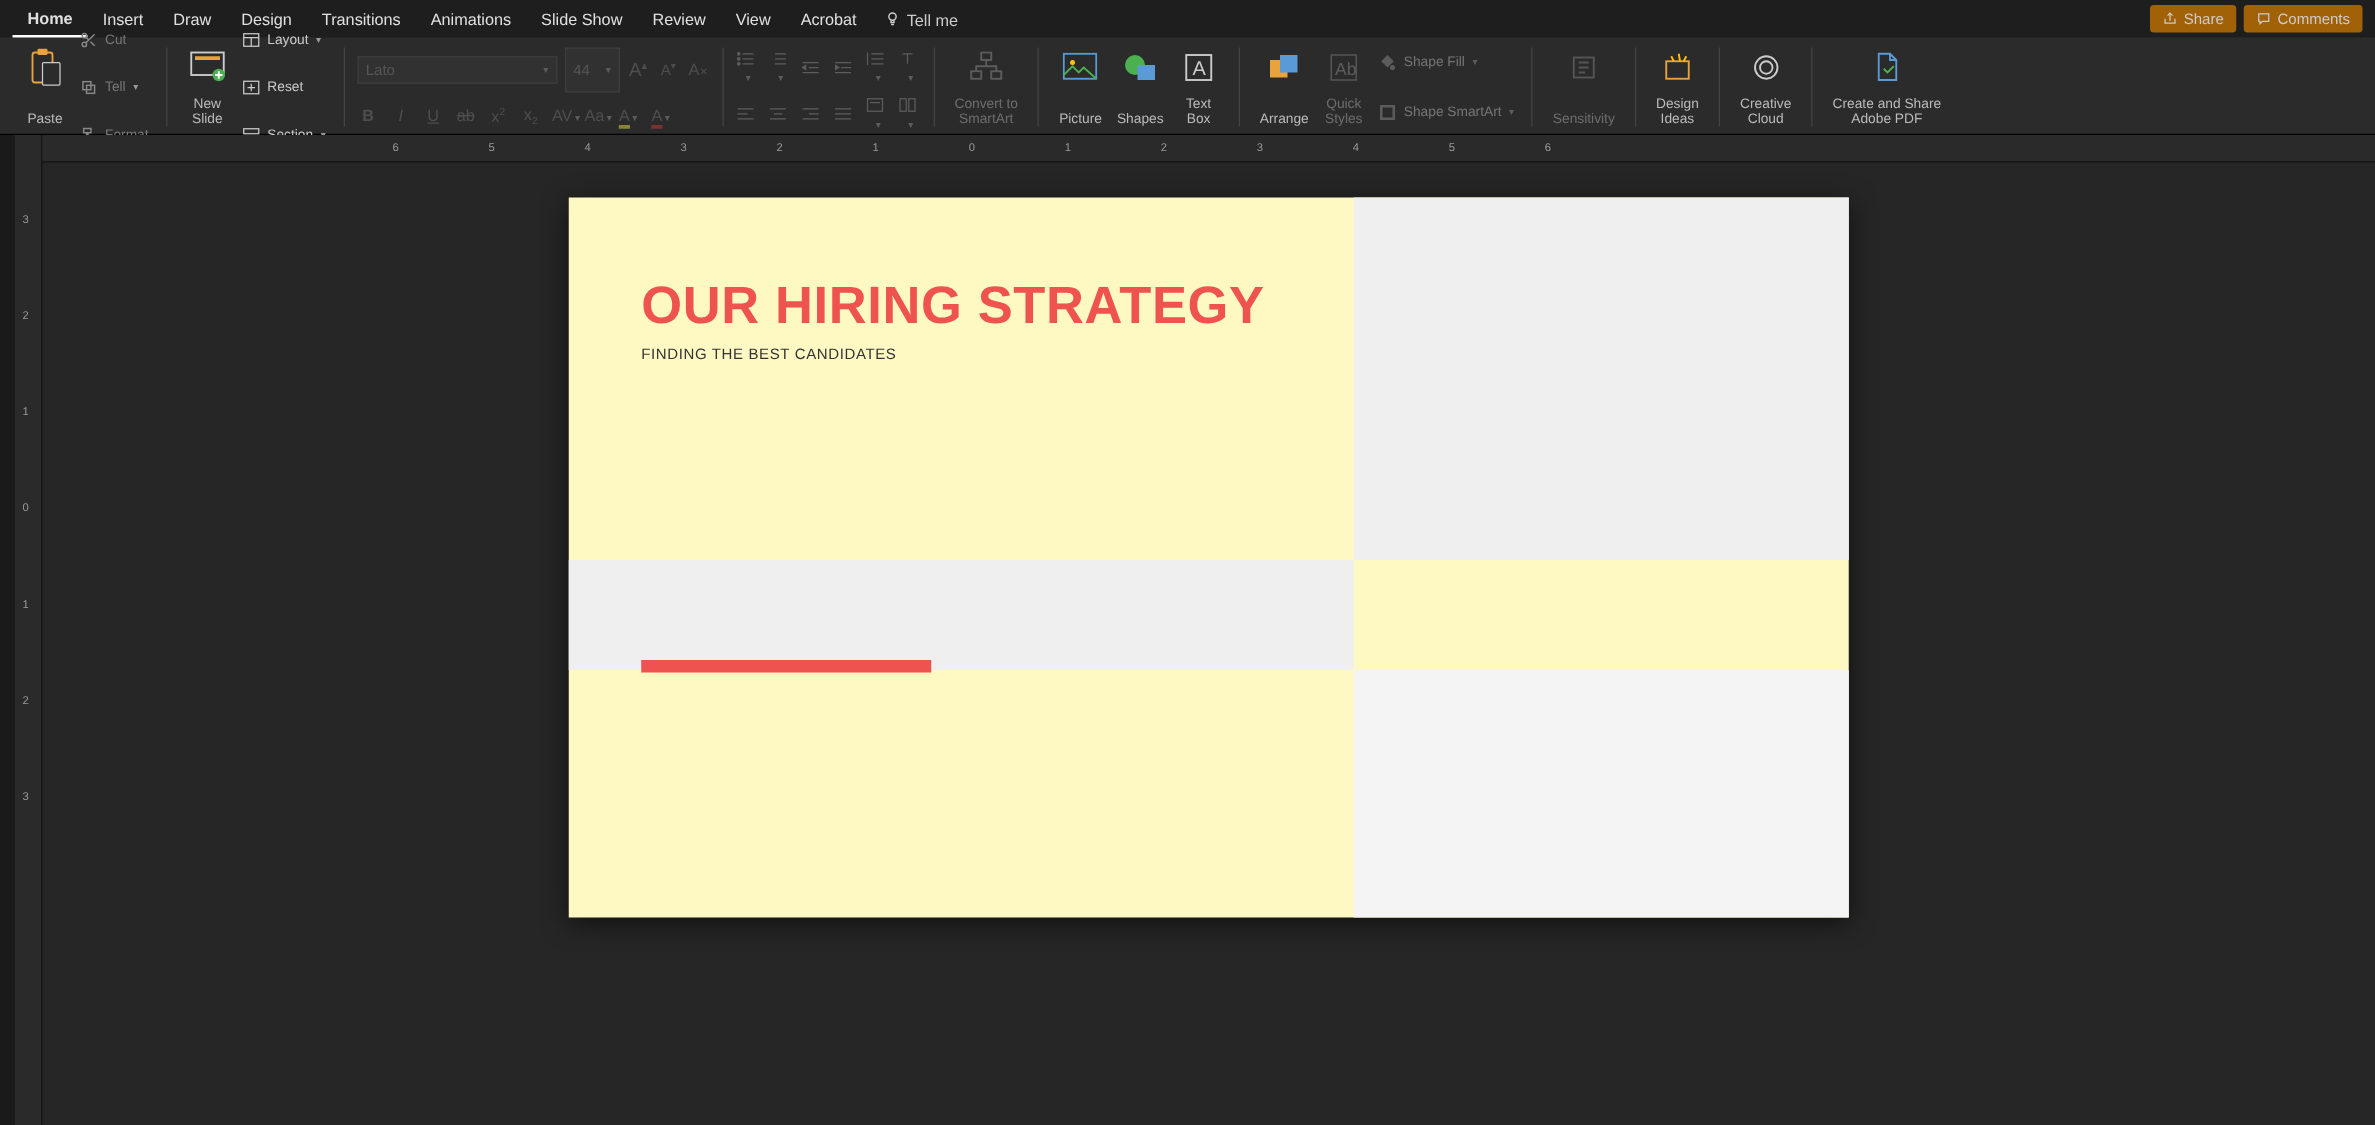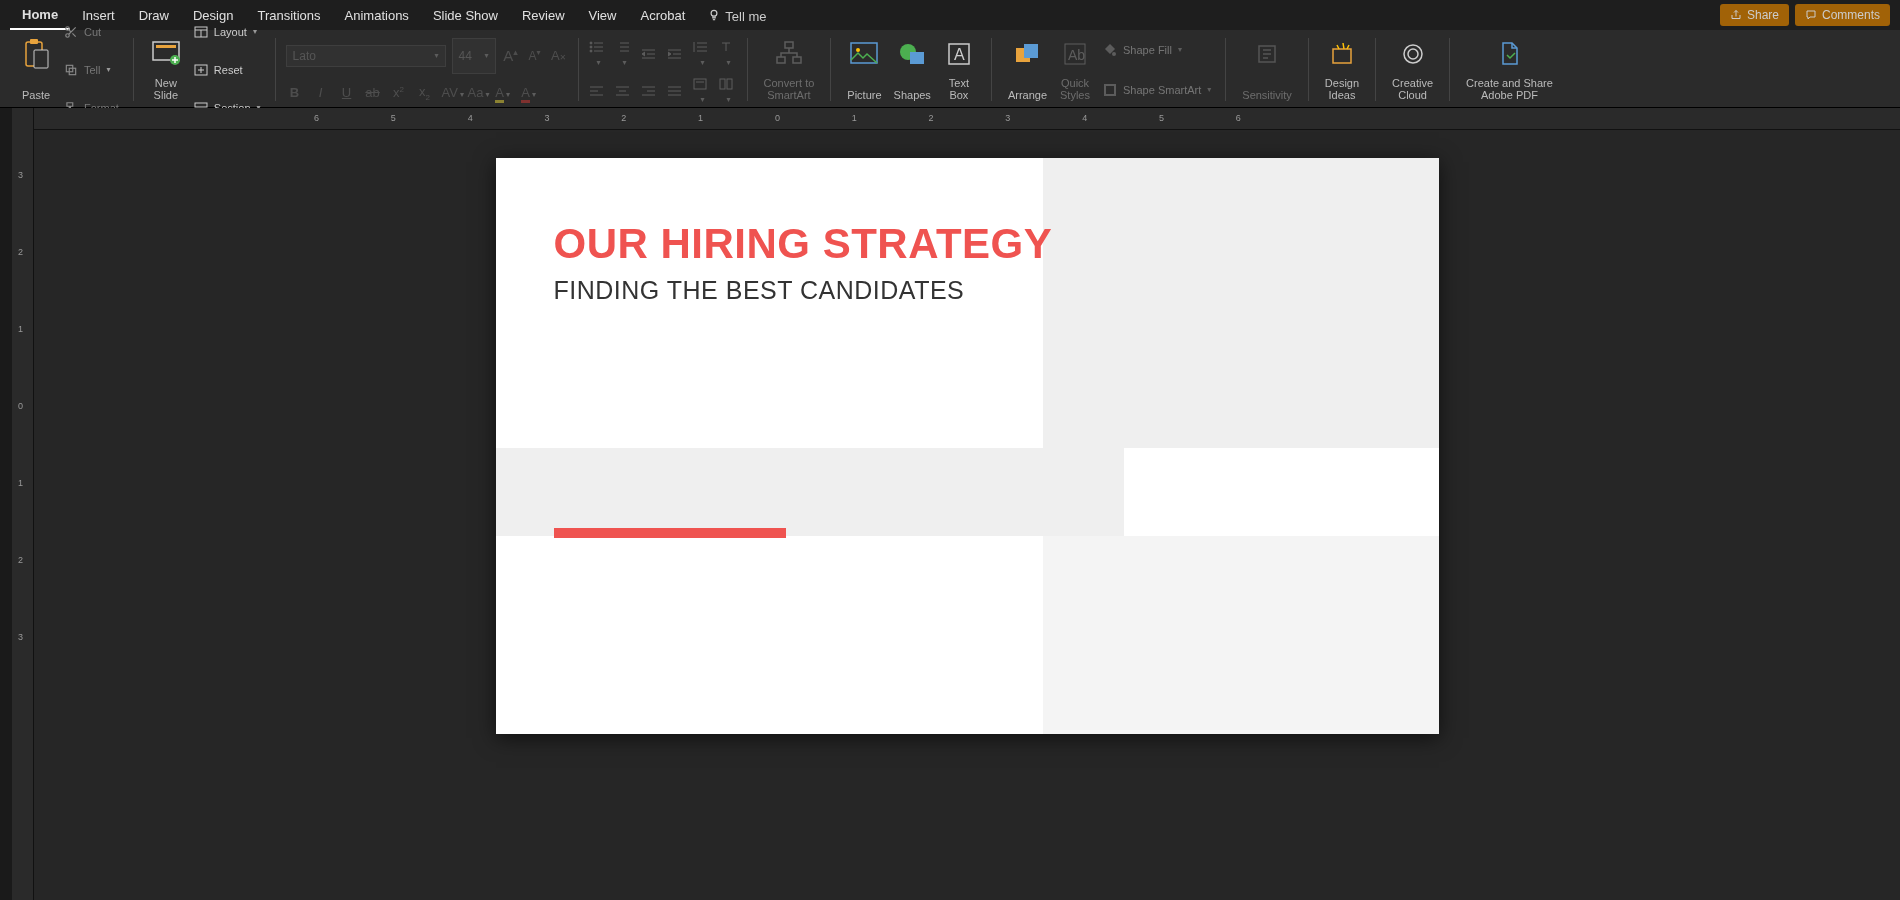--- a/index.html
+++ b/index.html
@@ -36,29 +36,29 @@
 
 .workspace { display: flex; height: calc(900px - 108px); background: #262626; }
 .gutter { width: 12px; background: #1a1a1a; }
 .vruler { width: 22px; background: #2a2a2a; position: relative; border-right: 1px solid #111; }
 .vruler .ticks { position: absolute; top: 22px; bottom: 0; left: 0; right: 0; }
 .canvaswrap { flex: 1; display: flex; flex-direction: column; }
 .hruler { height: 22px; background: #2a2a2a; position: relative; border-bottom: 1px solid #111; }
 .hruler-inner { position: absolute; left: 0; right: 0; top: 0; bottom: 0; display: flex; align-items: center; }
 .rlabel { position: absolute; font-size: 9px; color: #999; }
 .slidearea { flex: 1; background: #262626; display: flex; align-items: flex-start; justify-content: center; padding-top: 28px; overflow: hidden; }
-.slide { width: 943px; height: 576px; background: #ffffff; position: relative; box-shadow: 0 4px 20px rgba(0,0,0,0.6); text-decoration: underline; }
+.slide { width: 1024px; height: 576px; background: #fef9c3; position: relative; box-shadow: 0 4px 20px rgba(0,0,0,0.6); text-decoration: underline; }
 
 
 .block-tr { position: absolute; top: 0; right: 0; width: 396px; height: 290px; background: #efefef; }
 .block-band { position: absolute; top: 290px; left: 0; width: 628px; height: 88px; background: #efefef; }
 .block-br { position: absolute; top: 378px; right: 0; width: 396px; height: 198px; background: #f4f4f4; }
 .accent { position: absolute; top: 370px; left: 58px; width: 232px; height: 10px; background: #ef5350; }
 .title { position: absolute; top: 62px; left: 58px; font-size: 42px; font-weight: 600; letter-spacing: 0.5px; color: #ef5350; }
-.subtitle { position: absolute; top: 118px; left: 58px; font-size: 25px; letter-spacing: 0.5px; color: #333; }
+.subtitle { position: absolute; top: 118px; left: 58px; font-size: 12px; letter-spacing: 0.5px; color: #333; }
 .bodytext { position: absolute; top: 456px; left: 220px; width: 352px; text-align: right; font-size: 19px; color: #333; line-height: 1.35; }
 
 svg { display: block; }
 .caret { font-size: 8px; color: #999; margin-left: 2px; }
 </style>
 </head>
 <body>
 
 <div class="tabbar">
   <div class="tab active">Home</div>

